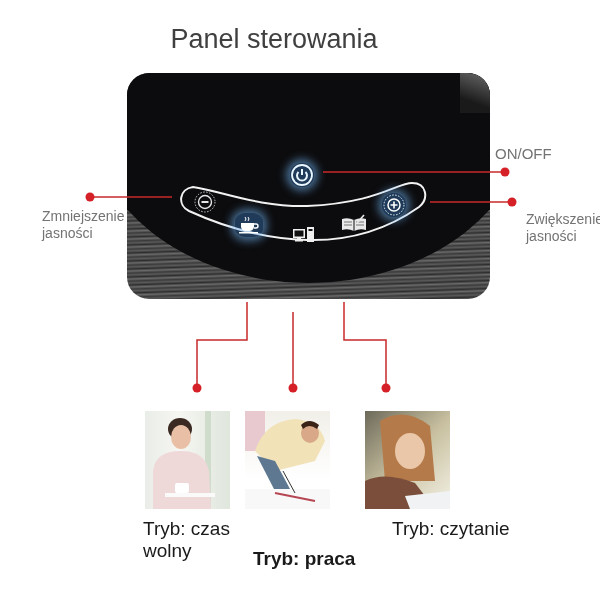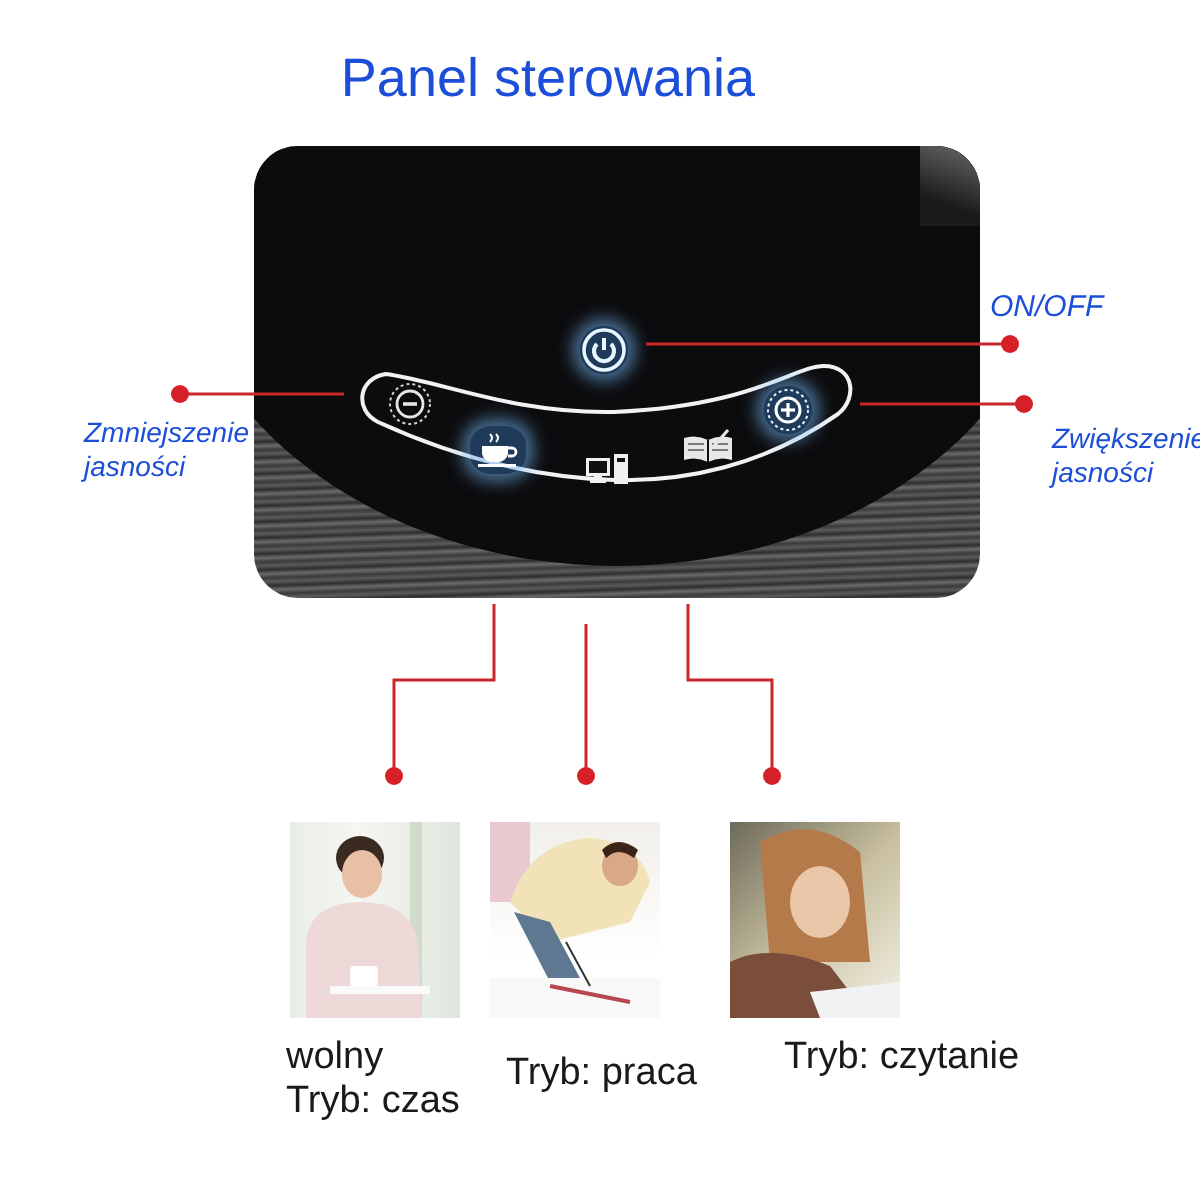--- a/index.html
+++ b/index.html
@@ -1,26 +1,26 @@
 <!DOCTYPE html>
 <html><head>
 <meta charset="utf-8">
 <style>
   html, body { margin:0; padding:0; background:#ffffff; }
   body { width:600px; height:600px; position:relative; overflow:hidden; font-family:"Liberation Sans", sans-serif; color:#1a1a1a; }
-  .title { position:absolute; left:0; width:548px; top:24px; text-align:center; font-size:27px; color:#1d4ed8; }
+  .title { position:absolute; left:0; width:548px; top:24px; text-align:center; font-size:27px; color:#404040; }
   .panel { position:absolute; left:127px; top:73px; width:363px; height:226px; border-radius:22px; overflow:hidden;
     background: repeating-linear-gradient(178deg, #3a3a3a 0px, #5a5a5a 2px, #2e2e2e 4px, #6a6a6a 6px, #3c3c3c 8px);
   }
   .panel-dark { position:absolute; left:-40px; top:-150px; width:443px; height:360px; border-radius:0 0 50% 50% / 0 0 48% 48%; background:#0c0c0e; }
   .panel-corner { position:absolute; right:0; top:0; width:30px; height:40px; background:linear-gradient(200deg,#6a6a6a,#1a1a1a 70%); border-top-right-radius:22px; }
   .arc { position:absolute; left:0; top:0; }
   .icon { position:absolute; display:flex; align-items:center; justify-content:center; }
   .glow { border-radius:50%; box-shadow:0 0 8px 4px rgba(120,190,255,0.55); background:rgba(70,150,230,0.35); }
-  .lbl { position:absolute; font-size:14px; line-height:17px; color:#1d4ed8;font-style:italic; }
+  .lbl { position:absolute; font-size:14px; line-height:17px; color:#737373; }
   .cap { position:absolute; font-size:19px; line-height:22px; color:#1a1a1a; }
   .photo { position:absolute; width:85px; height:98px; overflow:hidden; }
   svg.lines { position:absolute; left:0; top:0; }
 </style>
 </head>
 <body>
 
 <div class="title">Panel sterowania</div>
 
 <div class="panel">
@@ -144,17 +144,17 @@
 <div class="photo" style="left:365px;top:411px;background:linear-gradient(135deg,#6d6a5a 0%,#c8c0a0 50%,#f4f2e6 100%);">
   <svg width="85" height="98" viewBox="0 0 85 98">
     <path d="M15 10 Q40 -5 65 15 L70 70 L20 70 Z" fill="#b57a4a"></path>
     <ellipse cx="45" cy="40" rx="15" ry="18" fill="#eac7a8"></ellipse>
     <path d="M0 70 Q20 60 50 72 L70 98 L0 98 Z" fill="#7a4e3a"></path>
     <path d="M40 85 L85 80 L85 98 L45 98 Z" fill="#f0f2f4"></path>
   </svg>
 </div>
 
 <div class="cap" style="left:143px;top:518px;">
+  <div>Tryb: czas</div>
   <div>wolny</div>
-  <div>Tryb: czas</div>
 </div>
-<div class="cap" style="left:253px;top:526px;">Tryb: praca</div>
+<div class="cap" style="left:253px;top:548px;font-weight:bold;">Tryb: praca</div>
 <div class="cap" style="left:392px;top:518px;">Tryb: czytanie</div>
 
 </body></html>

